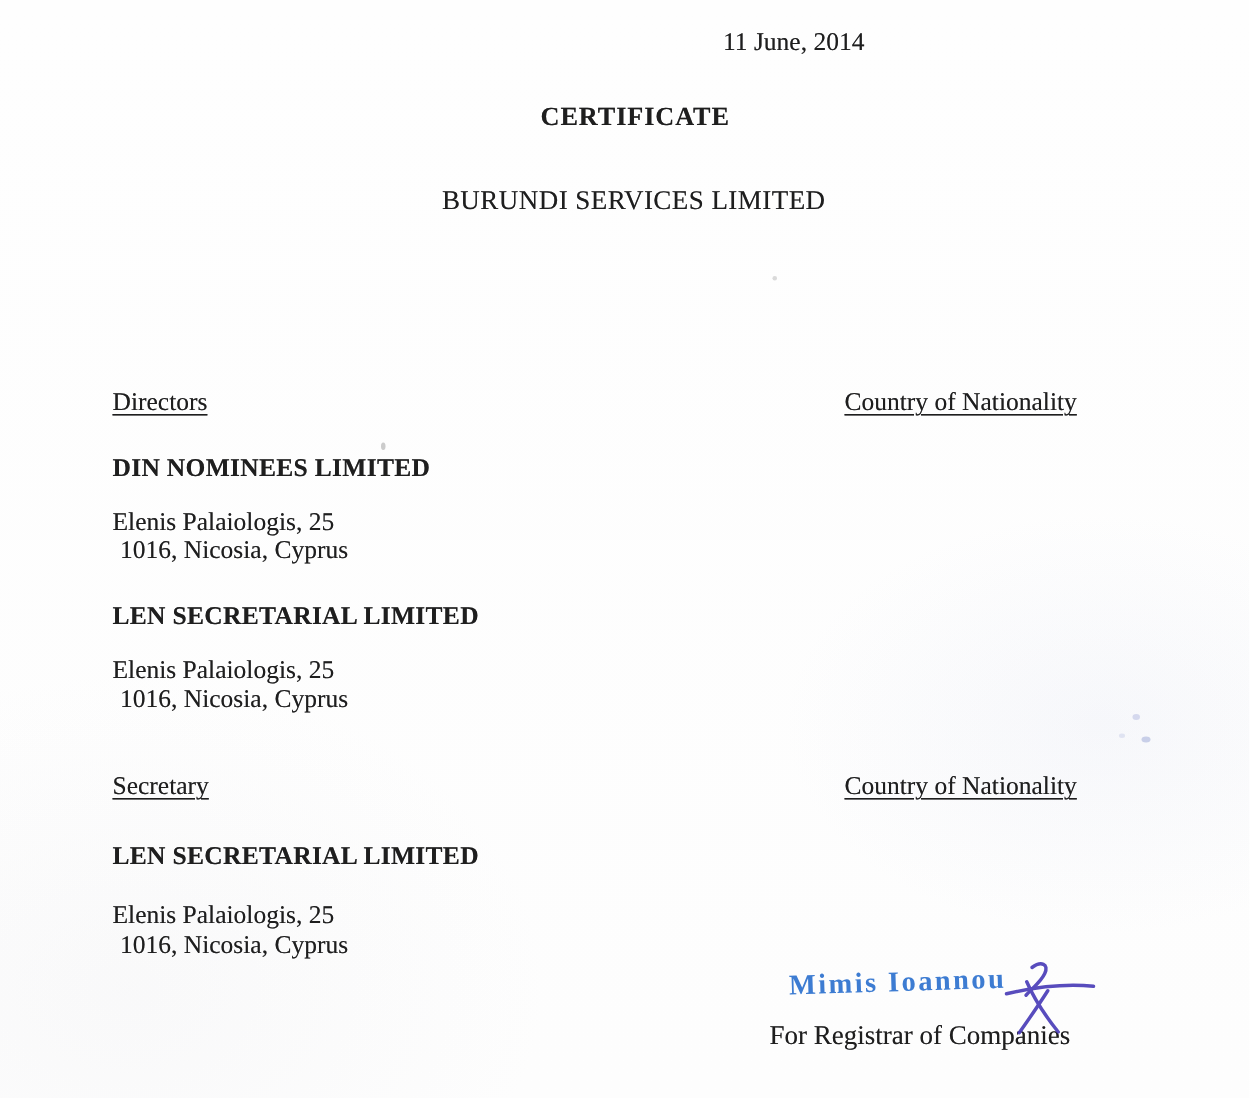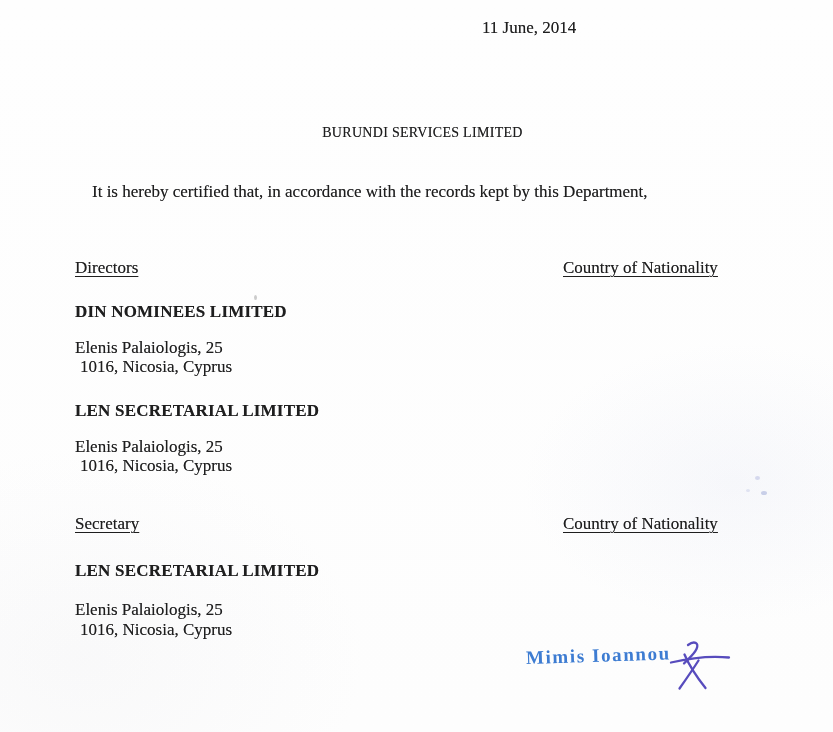--- a/index.html
+++ b/index.html
@@ -30,21 +30,21 @@
   }
   .date-line { left: 482px; top: 18px; }
   .doc-title {
     left: 0; top: 67px; width: 833px;
     text-align: center; padding-left: 14px;
     font-weight: bold; font-size: 17.5px; letter-spacing: 0.6px;
   }
   .company-line {
     left: 0; top: 123px; width: 833px;
     text-align: center; padding-left: 12px;
-    font-size: 14px; letter-spacing: 0.3px;
+    font-size: 18px; letter-spacing: 0.3px;
   }
   .intro { left: 70px; top: 181px; width: 700px; }
   .intro .line { font-size: 17px; line-height: 22px; white-space: pre; }
   .intro .line.first { padding-left: 22px; }
   .col-heading {
     font-size: 17px;
     text-decoration: underline;
     text-underline-offset: 3px;
     text-decoration-thickness: 1.2px;
   }
@@ -75,25 +75,25 @@
   .speck.s4 { left: 254px; top: 295px; width: 3px; height: 5px; background: #9a9a9a; opacity: 0.5; }
   .speck.s5 { left: 515px; top: 184px; width: 3px; height: 3px; background: #b5b5b5; opacity: 0.5; }
 </style>
 </head>
 <body>
 
 <div class="paper">
 
   <div class="abs txt date-line">11 June, 2014</div>
 
+  <div class="abs txt doc-title">CERTIFICATE</div>
 
   <div class="abs txt company-line">BURUNDI SERVICES LIMITED</div>
 
   <div class="abs intro">
-    <div class="line first txt">It is hereby certified that, in accordance with the records kept by this Department,</div>
   </div>
 
   <div class="abs txt col-heading row-directors col-left">Directors</div>
   <div class="abs txt col-heading row-directors col-right">Country of Nationality</div>
 
   <div class="abs txt entry-name" style="left:75px; top:302px;">DIN NOMINEES LIMITED</div>
   <div class="abs txt" style="left:75px; top:338px;">Elenis Palaiologis, 25</div>
   <div class="abs txt addr2" style="left:75px; top:357px;">1016, Nicosia, Cyprus</div>
 
   <div class="abs txt entry-name" style="left:75px; top:401px;">LEN SECRETARIAL LIMITED</div>
@@ -111,20 +111,21 @@
 
   <svg class="abs sig-svg" width="82" height="54" viewBox="0 0 82 54" aria-hidden="true">
     <g fill="none" stroke="#4a3db8" stroke-width="2.3" stroke-linecap="round" opacity="0.92">
       <path d="M30,6 C36,1.5 41.5,3.5 38.5,10 C36,15.5 30.5,19.5 26,24.5"></path>
       <path d="M13,23.5 C30,19.5 52,16.5 71,18.5"></path>
       <path d="M26.5,15.5 C31,26 39.5,39 47.5,49"></path>
       <path d="M40.5,21.5 C34.5,31 27.5,41 21.5,49.5"></path>
     </g>
   </svg>
 
+  <div class="abs txt capacity-line">For Registrar of Companies</div>
 
   <div class="speck s1"></div>
   <div class="speck s2"></div>
   <div class="speck s3"></div>
   <div class="speck s4"></div>
   <div class="speck s5"></div>
 
 </div>
 
 </body></html>

